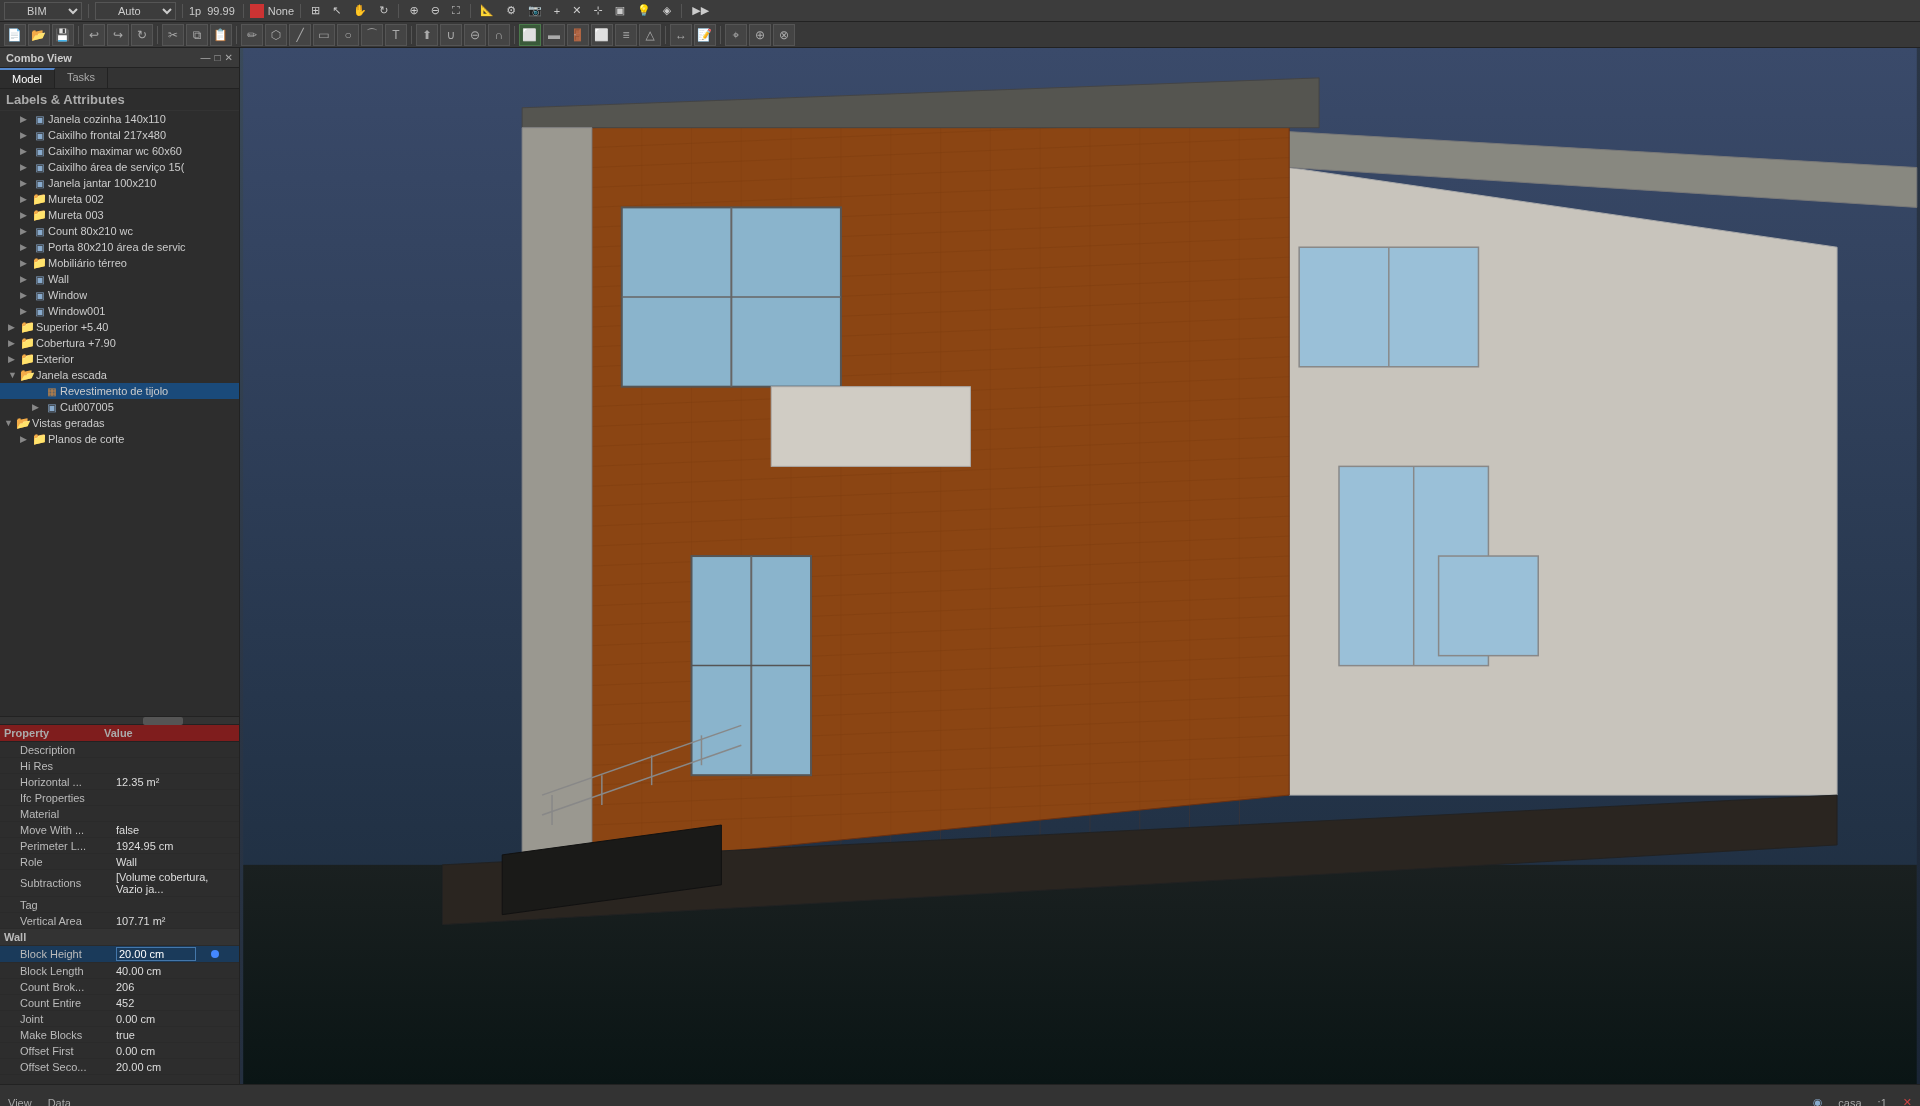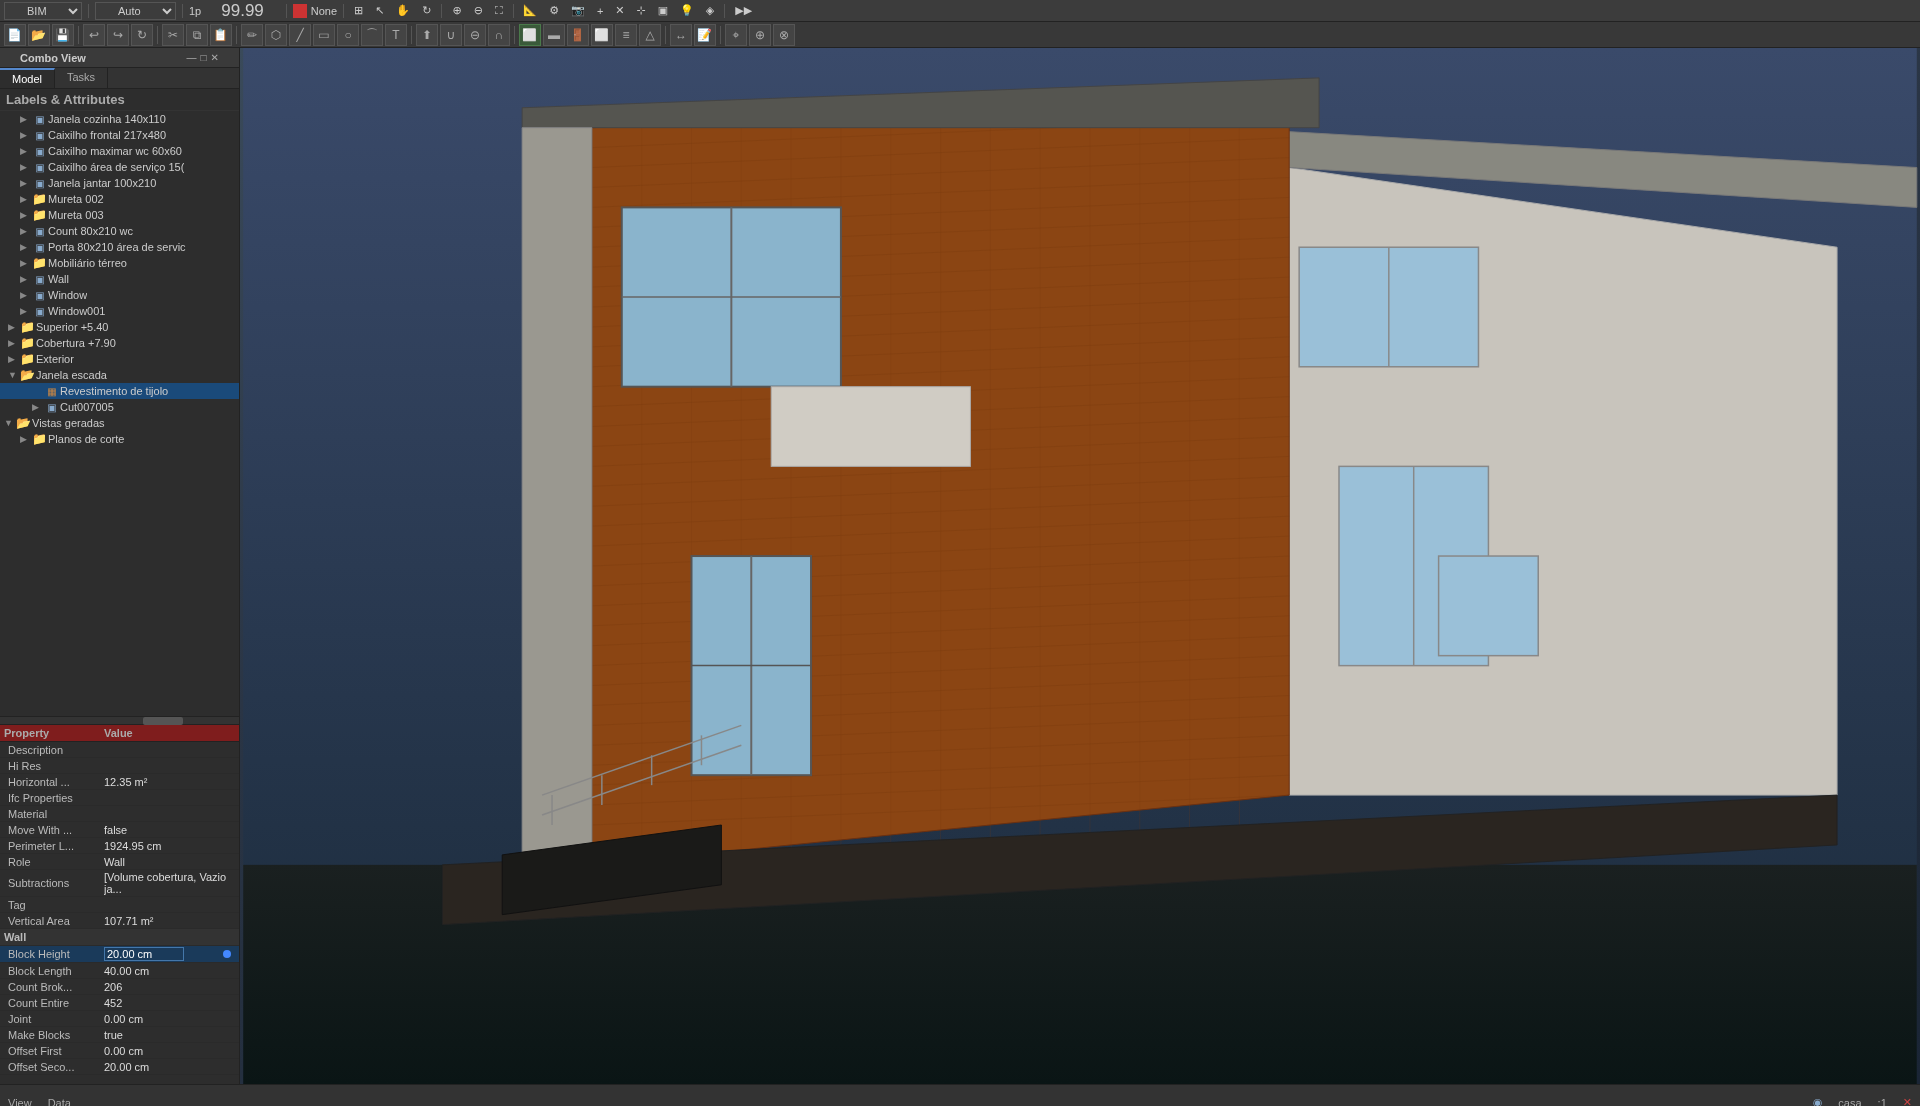--- a/index.html
+++ b/index.html
@@ -16,21 +16,21 @@
     .tb2-btn { width: 22px; height: 22px; background: #444; border: 1px solid #555; color: #aaa; font-size: 12px; display: flex; align-items: center; justify-content: center; cursor: pointer; }
     .tb2-sep { width: 1px; height: 18px; background: #555; margin: 0 2px; }
 
     
     #main { display: flex; height: calc(1106px - 48px - 22px); }
 
     
     #left-panel { width: 240px; background: #2d2d2d; border-right: 1px solid #222; display: flex; flex-direction: column; }
 
     
-    #combo-header { background: #3a3a3a; border-bottom: 1px solid #222; padding: 2px 20px; display: flex; align-items: center; justify-content: space-between; height: 20px; }
+    #combo-header { background: #3a3a3a; border-bottom: 1px solid #222; padding: 2px 6px; display: flex; align-items: center; justify-content: space-between; height: 20px; }
     #combo-title { font-size: 11px; color: #ccc; font-weight: bold; }
     #combo-controls { display: flex; gap: 4px; }
     .combo-ctrl { color: #aaa; cursor: pointer; font-size: 10px; }
 
     
     #panel-tabs { display: flex; background: #333; border-bottom: 1px solid #222; }
     .panel-tab { padding: 3px 12px; font-size: 11px; color: #aaa; cursor: pointer; border-right: 1px solid #222; }
     .panel-tab.active { background: #2d2d2d; color: #fff; border-top: 2px solid #5588cc; }
 
     
@@ -46,21 +46,21 @@
     .obj-icon { color: #88aacc; font-size: 10px; }
     .brick-icon { color: #cc8844; font-size: 10px; }
 
     
     #props-section { height: 360px; border-top: 1px solid #222; overflow-y: auto; background: #2d2d2d; }
     #props-header { display: flex; background: #7f1d1d; padding: 2px 4px; border-bottom: 1px solid #222; }
     .props-col-header { font-size: 11px; color: #aaa; font-weight: bold; }
     .props-col-prop { width: 100px; }
     .props-col-val { flex: 1; }
 
-    .prop-row { display: flex; align-items: center; padding: 1px 8px; border-bottom: 1px solid #2a2a2a; min-height: 16px; }
+    .prop-row { display: flex; align-items: center; padding: 1px 20px; border-bottom: 1px solid #2a2a2a; min-height: 16px; }
     .prop-row.section-header { background: #333; font-weight: bold; padding: 2px 4px; }
     .prop-row.highlighted { background: #1a3a5a; }
     .prop-name { width: 96px; font-size: 11px; color: #bbb; flex-shrink: 0; overflow: hidden; text-overflow: ellipsis; }
     .prop-value { flex: 1; font-size: 11px; color: #ddd; overflow: hidden; text-overflow: ellipsis; }
     .prop-value-input { background: #1a3a5a; border: 1px solid #4477aa; color: #fff; font-size: 11px; width: 80px; padding: 0 2px; }
     .prop-indicator { width: 8px; height: 8px; border-radius: 50%; background: #4488ff; margin-left: 2px; flex-shrink: 0; }
 
     
     #scroll-area { height: 8px; background: #333; border-top: 1px solid #222; position: relative; }
     .scroll-thumb { height: 8px; width: 40px; background: #555; position: absolute; left: 60%; border-radius: 2px; }
@@ -90,21 +90,21 @@
 <div id="top-toolbar">
   <select class="toolbar-dropdown">
     <option>BIM</option>
   </select>
   <div class="toolbar-sep"></div>
   <select class="toolbar-dropdown">
     <option>Auto</option>
   </select>
   <div class="toolbar-sep"></div>
   <span style="font-size:11px;color:#ccc;">1p</span>
-  <span style="font-size:17px;color:#ccc;margin:0 16px;">99.99</span>
+  <span style="font-size:11px;color:#ccc;margin:0 2px;">99.99</span>
   <div class="toolbar-sep"></div>
   <span style="width:14px;height:14px;background:#cc3333;display:inline-block;"></span>
   <span style="color:#ccc;font-size:11px;">None</span>
 
   <div class="toolbar-sep"></div>
   <span class="toolbar-item">⊞</span>
   <span class="toolbar-item">↖</span>
   <span class="toolbar-item">✋</span>
   <span class="toolbar-item">↻</span>
   <div class="toolbar-sep"></div>

